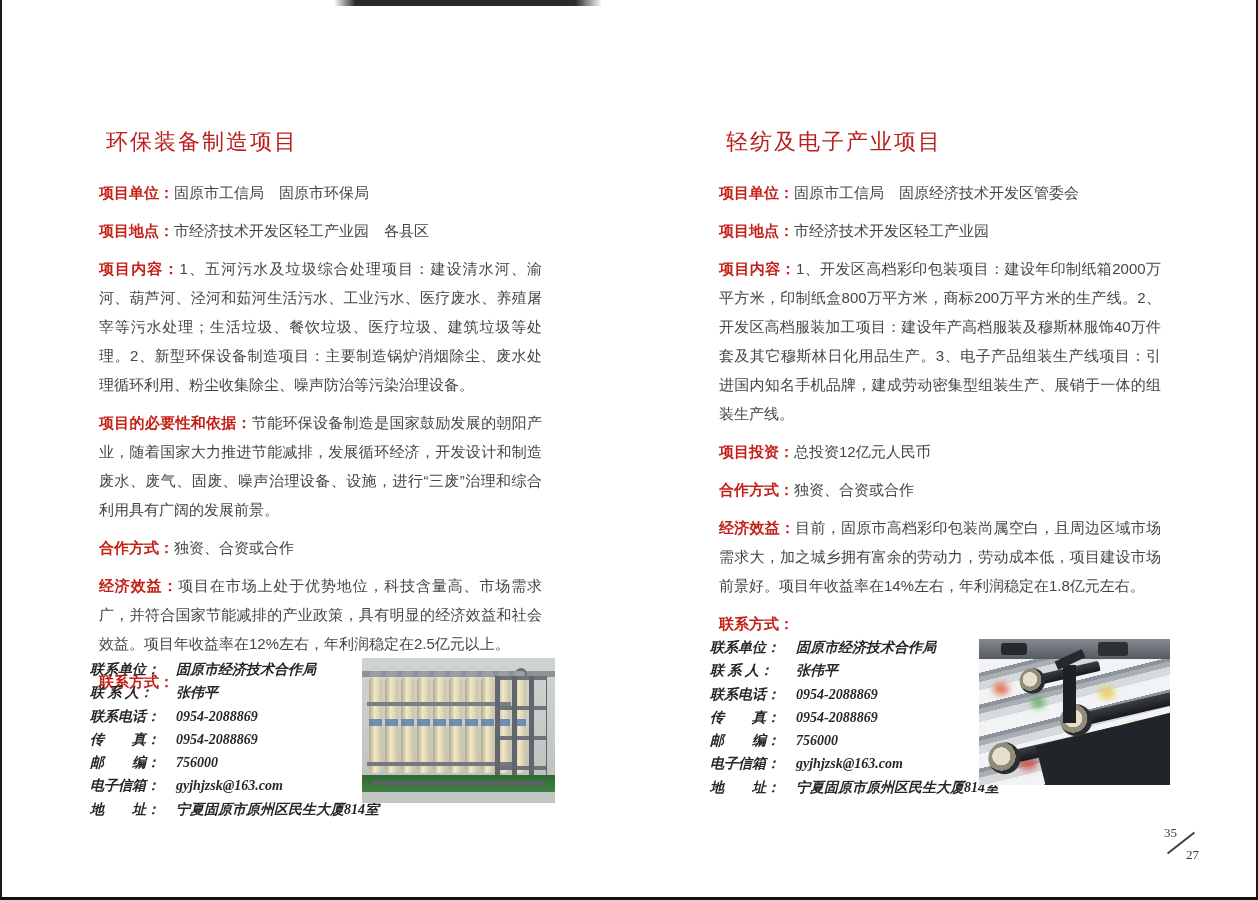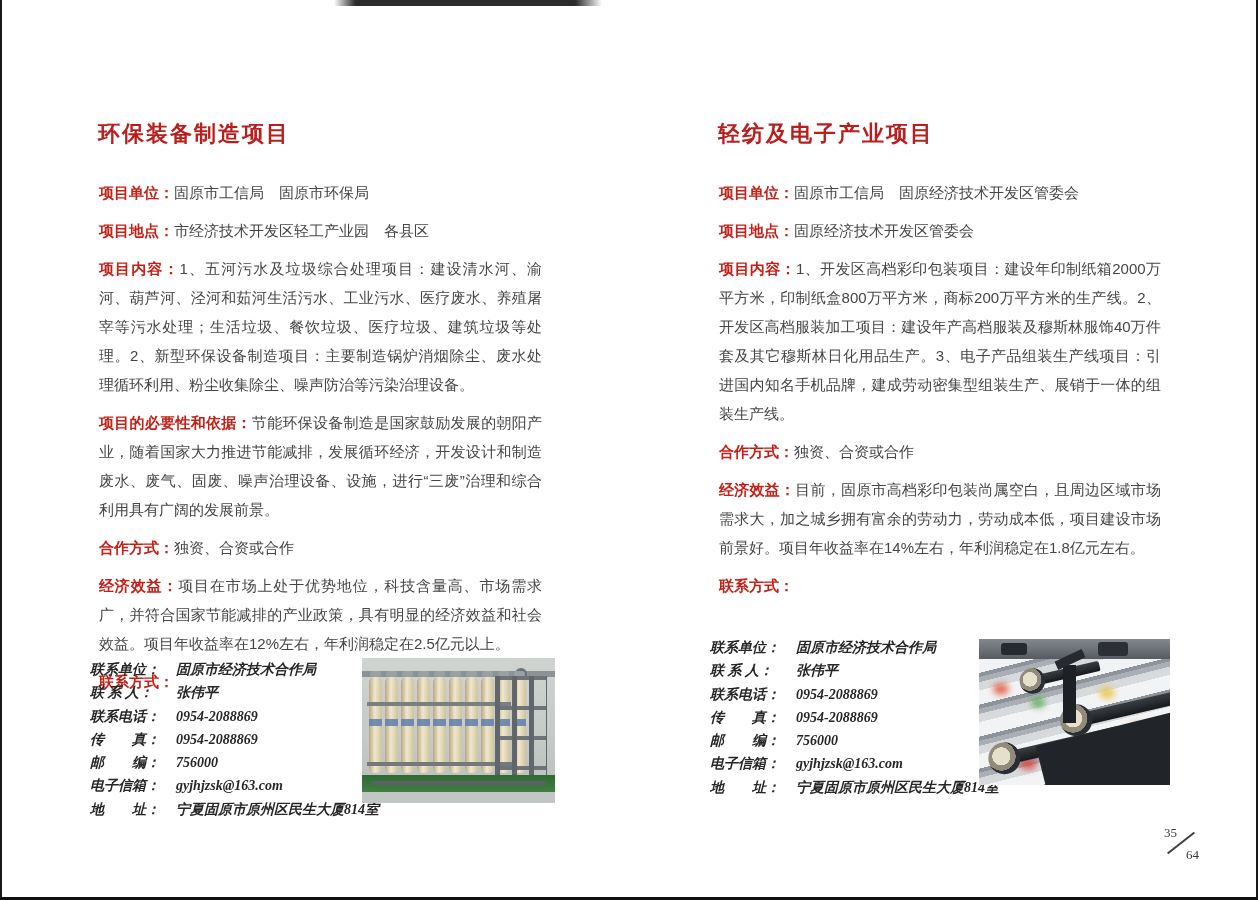--- a/index.html
+++ b/index.html
@@ -17,22 +17,22 @@
   .top-shadow{
     position:absolute;top:0;left:332px;width:268px;height:6px;
     background:linear-gradient(90deg,rgba(43,43,43,0) 0%,#2b2b2b 8%,#2b2b2b 90%,rgba(43,43,43,0) 100%);
     filter:blur(0.7px);
   }
   
   .col{position:absolute;top:113px;width:461px;}
   .col-left{left:88px;}
   .col-right{left:708px;width:460px;}
   .title{
-    margin:8px;position:absolute;top:0;left:0;
-    font-size:22px;font-weight:bold;line-height:26px;
+    margin:16px;position:absolute;top:0;left:0;
+    font-size:22px;font-weight:normal;line-height:26px;
     color:#b91e1c;letter-spacing:2px;
   }
   .fields{position:absolute;top:56px;left:0;right:0;}
   .para{
     margin:9px;padding:0;
     font-size:15px;line-height:29px;
     color:#454545;text-align:justify;
   }
   .lbl{color:#c42017;font-weight:bold;}
   
@@ -104,22 +104,23 @@
       <p class="para"><span class="lbl">合作方式：</span><span class="val">独资、合资或合作</span></p>
       <p class="para"><span class="lbl">经济效益：</span><span class="val">项目在市场上处于优势地位，科技含量高、市场需求广，并符合国家节能减排的产业政策，具有明显的经济效益和社会效益。项目年收益率在12%左右，年利润稳定在2.5亿元以上。</span></p>
       <p class="para"><span class="lbl">联系方式：</span></p>
     </div>
   </section>
 
   <section class="col col-right">
     <h1 class="title">轻纺及电子产业项目</h1>
     <div class="fields">
       <p class="para"><span class="lbl">项目单位：</span><span class="val">固原市工信局　固原经济技术开发区管委会</span></p>
-      <p class="para"><span class="lbl">项目地点：</span><span class="val">固原经济技术开发区管委会</span></p>
+      <p class="para"><span class="lbl">项目地点：</span><span class="val">市经济技术开发区轻工产业园</span></p>
       <p class="para"><span class="lbl">项目内容：</span><span class="val">1、开发区高档彩印包装项目：建设年印制纸箱2000万平方米，印制纸盒800万平方米，商标200万平方米的生产线。2、开发区高档服装加工项目：建设年产高档服装及穆斯林服饰40万件套及其它穆斯林日化用品生产。3、电子产品组装生产线项目：引进国内知名手机品牌，建成劳动密集型组装生产、展销于一体的组装生产线。</span></p>
+      <p class="para"><span class="lbl">项目投资：</span><span class="val">总投资12亿元人民币</span></p>
       <p class="para"><span class="lbl">合作方式：</span><span class="val">独资、合资或合作</span></p>
       <p class="para"><span class="lbl">经济效益：</span><span class="val">目前，固原市高档彩印包装尚属空白，且周边区域市场需求大，加之城乡拥有富余的劳动力，劳动成本低，项目建设市场前景好。项目年收益率在14%左右，年利润稳定在1.8亿元左右。</span></p>
       <p class="para"><span class="lbl">联系方式：</span></p>
     </div>
   </section>
 
   <div class="contact contact-left">
     <p class="cline"><span class="clabel">联系单位：</span><span class="cval">固原市经济技术合作局</span></p>
     <p class="cline"><span class="clabel">联 系 人：</span><span class="cval">张伟平</span></p>
     <p class="cline"><span class="clabel">联系电话：</span><span class="cval">0954-2088869</span></p>
@@ -173,15 +174,15 @@
     <div class="pp-arm arm3"></div>
     <div class="pp-arm arm2"></div>
     <div class="pp-arm arm1"></div>
     <div class="pp-clamp"></div>
     <div class="pp-dark"></div>
   </div>
 
   <div class="pagenum">
     <span class="pn-top">35</span>
     <span class="pn-slash"></span>
-    <span class="pn-bottom">64</span>
+    <span class="pn-bottom">27</span>
   </div>
 </div>
 
 </body></html>

